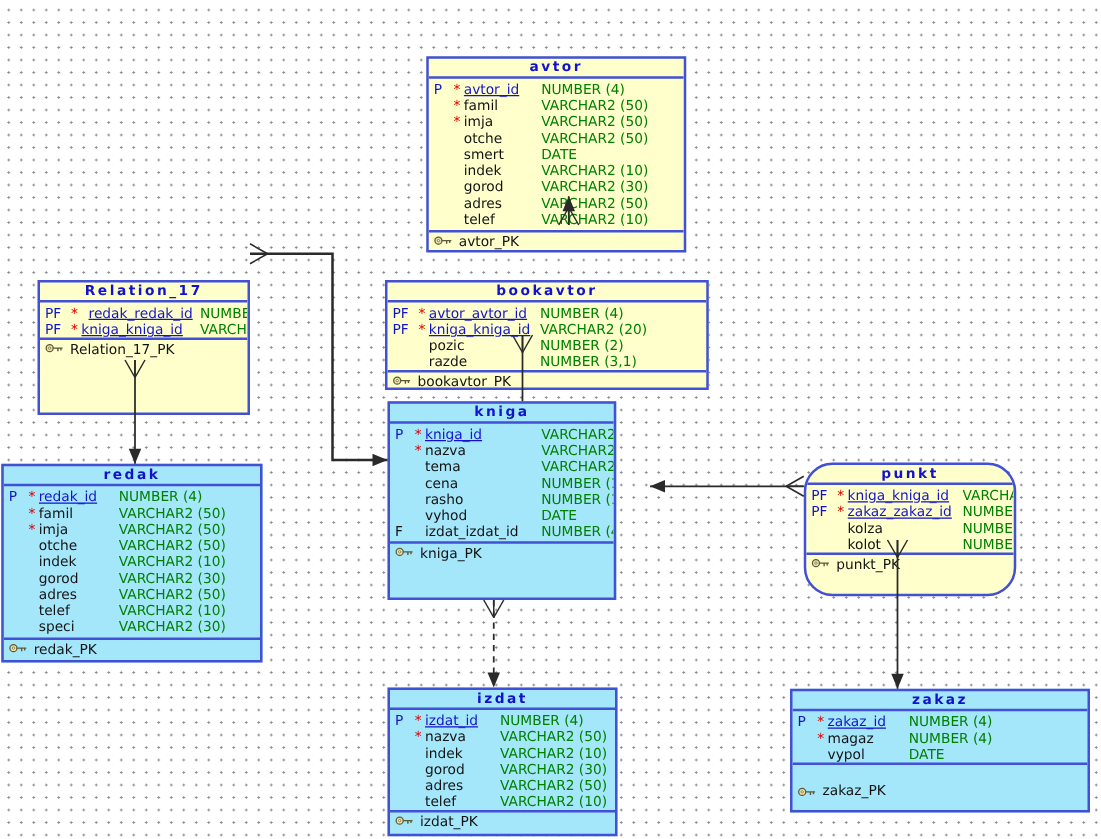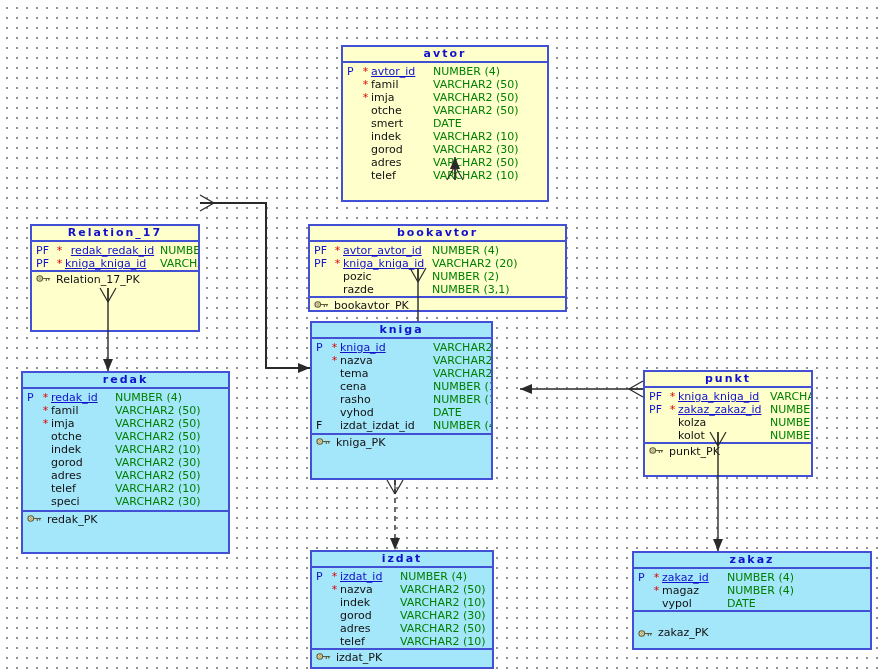--- a/index.html
+++ b/index.html
@@ -97,20 +97,28 @@
           <span class="f-name" style="width: 62px;">adres</span>
           <span class="f-type">VARCHAR2 (50)</span>
         </div>
         <div class="t-row">
           <span class="f-flag" style="width: 13px;"></span>
           <span class="f-req"></span>
           <span class="f-name" style="width: 62px;">telef</span>
           <span class="f-type">VARCHAR2 (10)</span>
         </div>
       </div>
+      <div class="t-footer" style="top: 137px; bottom: auto; height: 16px; align-items: flex-start;">
+        <svg width="15" height="9" viewBox="0 0 16 9" style="flex:0 0 auto">
+          <circle cx="4" cy="4.5" r="3" fill="#efe3a0" stroke="#5a5a3a" stroke-width="1.1"></circle>
+          <circle cx="4" cy="4.5" r="1" fill="#fff" stroke="#5a5a3a" stroke-width="0.6"></circle>
+          <path d="M7 4.5 H15 M11 4.5 v2.6 M13.6 4.5 v2" stroke="#5a5a3a" stroke-width="1.2" fill="none"></path>
+        </svg>
+        <span>avtor_PK</span>
+      </div>
     </div>
     <div class="tbl yellow" style="left: 30px; top: 180px; width: 170px; height: 108px;">
       <div class="t-title">Relation_17</div>
       <div class="t-rows">
         <div class="t-row">
           <span class="f-flag" style="width: 18px;">PF</span>
           <span class="f-req">*</span>
           <span class="f-name key" style="width: 95px; text-align: center;">redak_redak_id</span>
           <span class="f-type">NUMBER (4)</span>
         </div>
@@ -215,21 +223,21 @@
       </div>
       <div class="t-footer" style="top: 110px; bottom: auto; height: 45px; align-items: flex-start;">
         <svg width="15" height="9" viewBox="0 0 16 9" style="flex:0 0 auto">
           <circle cx="4" cy="4.5" r="3" fill="#efe3a0" stroke="#5a5a3a" stroke-width="1.1"></circle>
           <circle cx="4" cy="4.5" r="1" fill="#fff" stroke="#5a5a3a" stroke-width="0.6"></circle>
           <path d="M7 4.5 H15 M11 4.5 v2.6 M13.6 4.5 v2" stroke="#5a5a3a" stroke-width="1.2" fill="none"></path>
         </svg>
         <span>kniga_PK</span>
       </div>
     </div>
-    <div class="tbl yellow" style="left: 643px; top: 326px; width: 170px; height: 107px;">
+    <div class="tbl yellow" style="left: 643px; top: 326px; width: 170px; height: 107px; border-radius: 23px;">
       <div class="t-title">punkt</div>
       <div class="t-rows">
         <div class="t-row">
           <span class="f-flag" style="width: 18px;">PF</span>
           <span class="f-req">*</span>
           <span class="f-name key" style="width: 92px;">kniga_kniga_id</span>
           <span class="f-type">VARCHAR2 (20)</span>
         </div>
         <div class="t-row">
           <span class="f-flag" style="width: 18px;">PF</span>
@@ -252,21 +260,21 @@
       </div>
       <div class="t-footer" style="top: 70px; bottom: auto; height: 33px; align-items: flex-start;">
         <svg width="15" height="9" viewBox="0 0 16 9" style="flex:0 0 auto">
           <circle cx="4" cy="4.5" r="3" fill="#efe3a0" stroke="#5a5a3a" stroke-width="1.1"></circle>
           <circle cx="4" cy="4.5" r="1" fill="#fff" stroke="#5a5a3a" stroke-width="0.6"></circle>
           <path d="M7 4.5 H15 M11 4.5 v2.6 M13.6 4.5 v2" stroke="#5a5a3a" stroke-width="1.2" fill="none"></path>
         </svg>
         <span>punkt_PK</span>
       </div>
     </div>
-    <div class="tbl cyan" style="left: 1px; top: 371px; width: 209px; height: 183px; margin-left: 20px;">
+    <div class="tbl cyan" style="left: 1px; top: 371px; width: 209px; height: 159px;">
       <div class="t-title">redak</div>
       <div class="t-rows">
         <div class="t-row">
           <span class="f-flag" style="width: 13px;">P</span>
           <span class="f-req">*</span>
           <span class="f-name key" style="width: 64px;">redak_id</span>
           <span class="f-type">NUMBER (4)</span>
         </div>
         <div class="t-row">
           <span class="f-flag" style="width: 13px;"></span>

